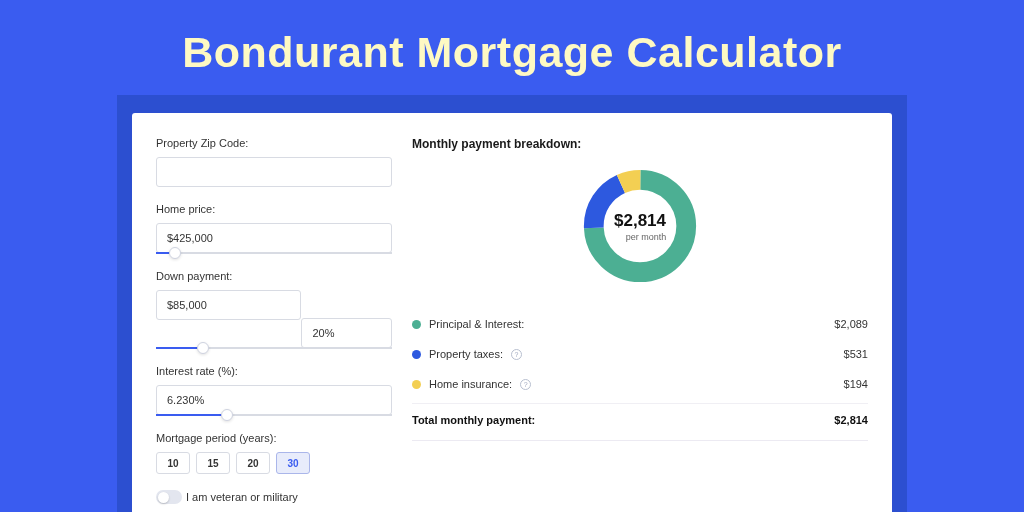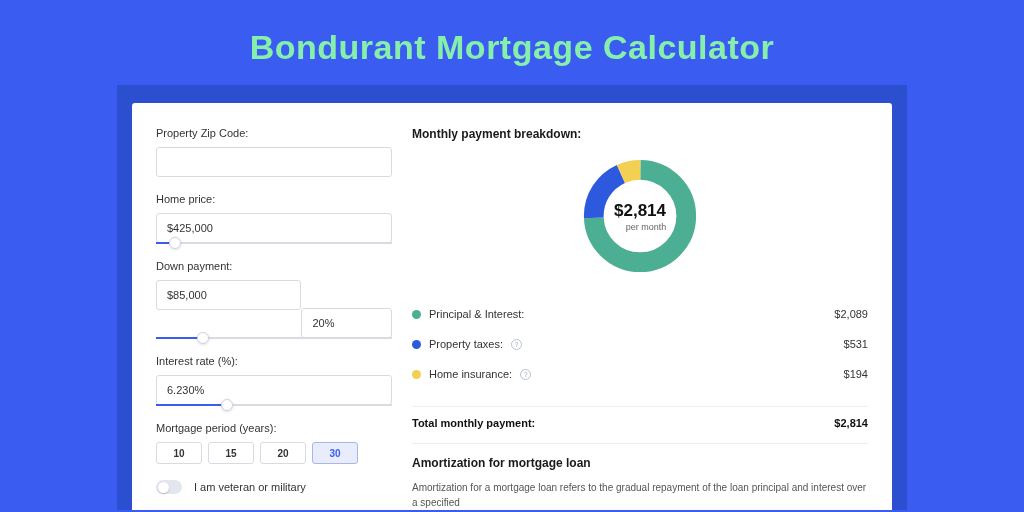--- a/index.html
+++ b/index.html
@@ -5,22 +5,22 @@
   * { box-sizing: border-box; margin: 0; padding: 0; }
   body {
     font-family: -apple-system, BlinkMacSystemFont, "Segoe UI", Arial, sans-serif;
     background: #3a5cf0;
     width: 1024px;
     height: 512px;
     overflow: hidden;
   }
   .page-title {
     text-align: center;
-    color: #86efac;
-    font-size: 34px;
+    color: #fef9c3;
+    font-size: 43px;
     font-weight: 700;
     padding: 28px 0 18px 0;
     letter-spacing: 0.5px;
   }
   .inner-band {
     background: #2c4fd0;
     width: 790px;
     margin: 0 auto;
     padding: 18px 0 0 0;
   }
@@ -79,40 +79,40 @@
     transform: translateX(-50%);
     box-shadow: 0 1px 3px rgba(0,0,0,0.12);
   }
 
   .down-row { display: flex; }
   .down-row .text-input:first-child { flex: 1.8; }
   .down-row .text-input:last-child { flex: 1; margin-top: 28px; }
 
   .period-row { display: flex; gap: 6px; margin-top: 4px; }
   .period-btn {
-    width: 46px;
+    width: 34px;
     height: 22px;
     border: 1px solid #d8dbe3;
     border-radius: 3px;
     background: #fff;
     font-size: 10px;
     font-weight: 600;
     color: #333;
     display: flex;
     align-items: center;
     justify-content: center;
     cursor: pointer;
   }
   .period-btn.selected {
     background: #e8ecfb;
     border-color: #aab6ea;
     color: #3a5cf0;
   }
 
-  .toggle-row { display: flex; align-items: center; gap: 12px; margin-top: 14px; }
+  .toggle-row { display: flex; align-items: center; gap: 4px; margin-top: 14px; }
   .toggle {
     width: 26px;
     height: 14px;
     background: #e3e6ef;
     border-radius: 8px;
     position: relative;
   }
   .toggle-knob {
     position: absolute;
     width: 11px;
@@ -176,21 +176,21 @@
   }
   .legend-value { color: #333; }
   .total-row {
     display: flex;
     justify-content: space-between;
     padding: 10px 0 14px 0;
     font-size: 11px;
     font-weight: 700;
     color: #111;
     border-top: 1px solid #f0eff4;
-    margin-top: 17px;
+    margin-top: 4px;
   }
   .divider-h { border: 0; border-top: 1px solid #eceaf2; margin: 0 0 12px 0; }
 
   .amort-block { margin-top: 6px; }
   .amort-title {
     font-size: 12px;
     font-weight: 700;
     color: #1a1a1a;
     margin-bottom: 10px;
   }
@@ -308,21 +308,17 @@
         <span class="legend-value">$194</span>
       </div>
 
       <div class="total-row">
         <span>Total monthly payment:</span>
         <span>$2,814</span>
       </div>
 
       <hr class="divider-h">
 
-      <div class="amort-block">
-        <div class="amort-title">Amortization for mortgage loan</div>
-        <div class="amort-text">Amortization for a mortgage loan refers to the gradual repayment of the loan principal and interest over a specified</div>
-      </div>
 
     </div>
 
   </div>
 </div>
 
 </body></html>

